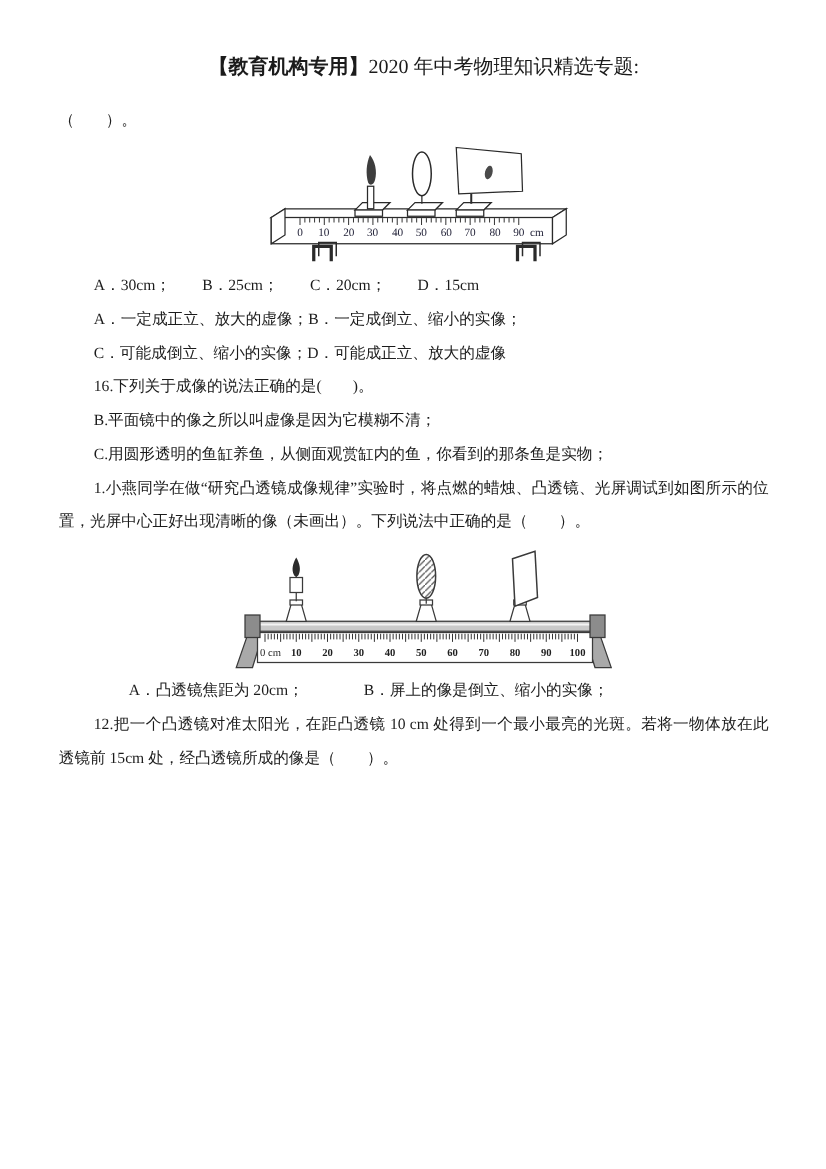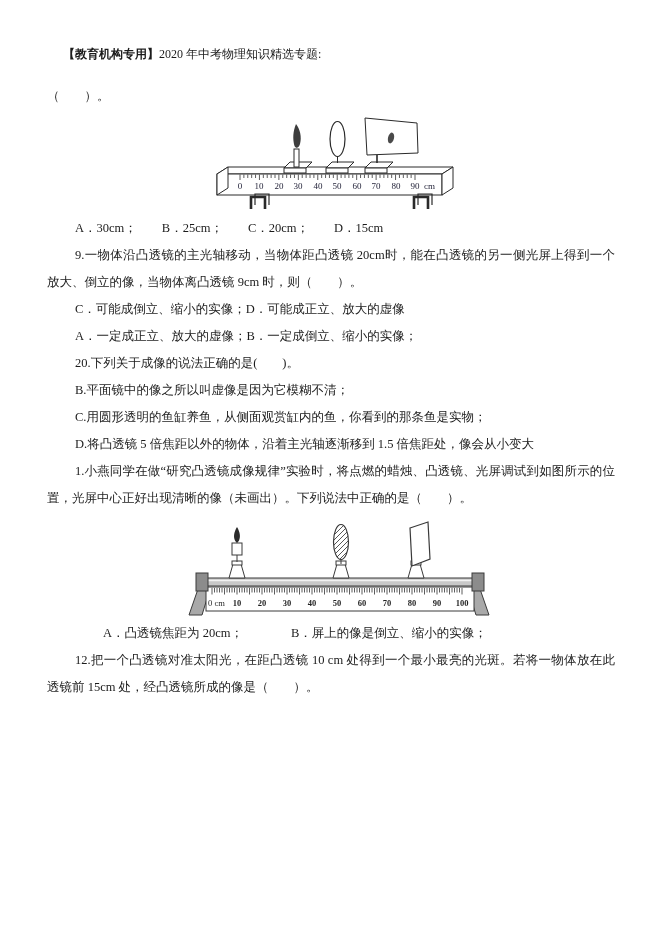--- a/index.html
+++ b/index.html
@@ -9,21 +9,21 @@
     width:661px;height:935px;
     margin:0 auto;
     background:#ffffff;
     box-sizing:border-box;
     padding:45px 46px 0 47px;
     font-family:"Liberation Serif","DejaVu Serif",serif;
     color:#1b1b1b;
     overflow:hidden;
   }
   p{margin:0;line-height:27px;font-size:12.5px;text-align:justify;}
-  .hdr{font-size:12px;line-height:18px;text-indent:16px;text-align:left;}
+  .hdr{font-size:16px;line-height:18px;text-indent:16px;text-align:center;}
   .hdr .bold{font-weight:bold;}
   .ind{text-indent:28px;}
   .mt20{margin-top:20px;}
   .fig1{margin:3px 0 2px 163px;width:245px;height:100px;}
   .fig2{margin:2px 0 2px 133px;width:315px;height:104px;}
   .two-col .col1{display:inline-block;min-width:216px;}
   svg{display:block;}
   svg text{font-family:"Liberation Serif","DejaVu Serif",serif;}
 </style>
 </head>
@@ -133,28 +133,26 @@
         <text x="166" y="76">70</text>
         <text x="186" y="76">80</text>
         <text x="205" y="76">90</text>
         <text x="214" y="76" text-anchor="start">cm</text>
       </g>
     </svg>
   </div>
 
   <p class="ind">A．30cm；　　B．25cm；　　C．20cm；　　D．15cm</p>
 
-  <p class="ind">9.一物体沿凸透镜的主光轴移动，当物体距凸透镜 20cm时，能在凸透镜的另一侧光屏上得到一个放大、倒立的像，当物体离凸透镜 9cm 时，则（　　）。</p>
+  <p class="ind">A．一定成正立、放大的虚像；B．一定成倒立、缩小的实像；</p>
   <p class="ind">C．可能成倒立、缩小的实像；D．可能成正立、放大的虚像</p>
-  <p class="ind">A．一定成正立、放大的虚像；B．一定成倒立、缩小的实像；</p>
-
-  <p class="ind">20.下列关于成像的说法正确的是(　　)。</p>
+
+  <p class="ind">16.下列关于成像的说法正确的是(　　)。</p>
   <p class="ind">B.平面镜中的像之所以叫虚像是因为它模糊不清；</p>
   <p class="ind">C.用圆形透明的鱼缸养鱼，从侧面观赏缸内的鱼，你看到的那条鱼是实物；</p>
-  <p class="ind">D.将凸透镜 5 倍焦距以外的物体，沿着主光轴逐渐移到 1.5 倍焦距处，像会从小变大</p>
 
   <p class="ind">1.小燕同学在做“研究凸透镜成像规律”实验时，将点燃的蜡烛、凸透镜、光屏调试到如图所示的位置，光屏中心正好出现清晰的像（未画出）。下列说法中正确的是（　　）。</p>
 
   <div class="fig2">
     <svg width="315" height="104" viewBox="0 0 315 104">
       <defs>
         <pattern id="hatch" patternUnits="userSpaceOnUse" width="5" height="5" patternTransform="rotate(0)">
           <line x1="0" y1="5" x2="5" y2="0" stroke="#555" stroke-width="1"></line>
         </pattern>
       </defs>

